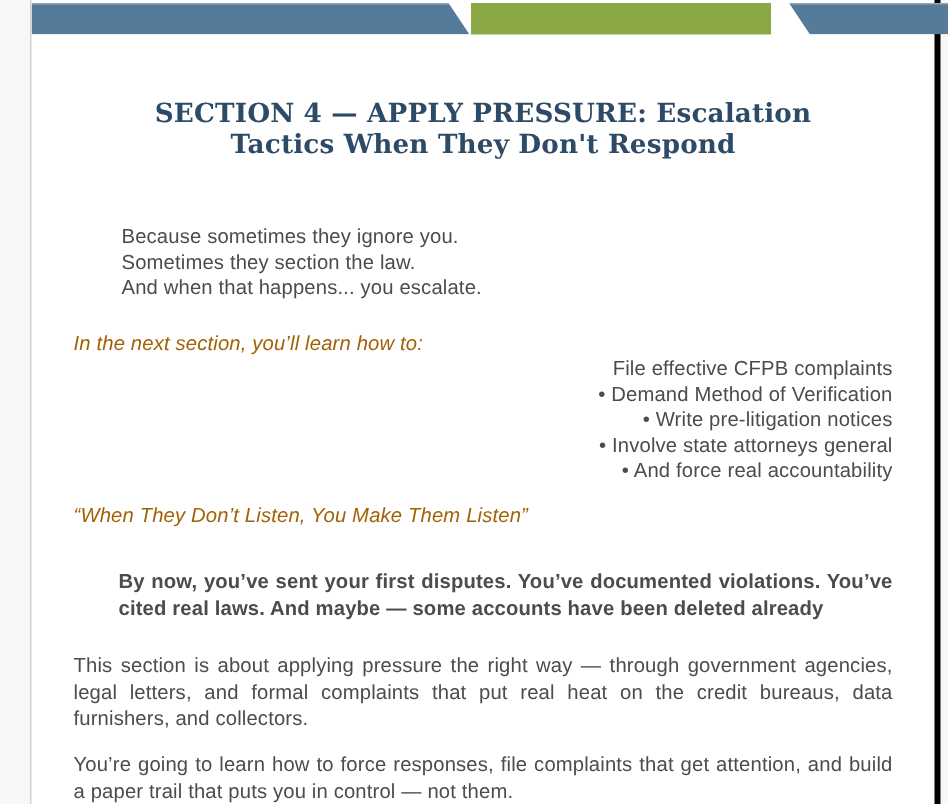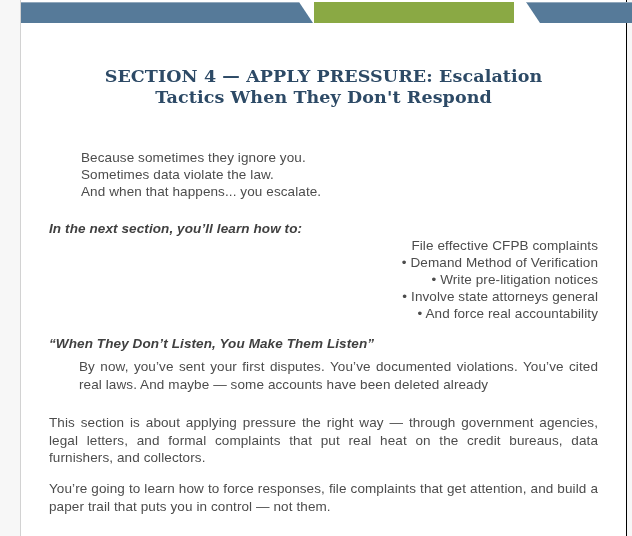--- a/index.html
+++ b/index.html
@@ -16,21 +16,21 @@
     background: #f7f7f7;
   }
   .page {
     position: absolute;
     left: 20px;
     top: 0;
     width: 607px;
     height: 536px;
     background: #ffffff;
     border-left: 1px solid #d2d2d2;
-    border-right: 1px solid #000000;
+    border-right: 4px solid #000000;
     box-sizing: border-box;
   }
   
   .banner {
     position: absolute;
     top: 2px;
     left: 0;
     width: 612px;
     height: 21px;
   }
@@ -63,31 +63,32 @@
     text-align: center;
     font-family: "DejaVu Serif", "Liberation Serif", serif;
     font-weight: bold;
     font-size: 17.5px;
     line-height: 21px;
     color: #2d4a66;
   }
   .intro-block { margin: 41px 0 4px 32px; }
   .subhead {
     margin-top: 20px;
-    font-weight: bold;
+    font-weight: normal;
     font-style: italic;
-    color: #404040;
+    color: #a16207;
     font-size: 13.5px;
   }
   .learn-items { margin: 0 0 0 32px; text-align: right; }
   .quote-head { margin-top: 13px; }
   .bynow-para {
-    margin: 6px 0 0 30px;
+    margin: 27px 0 0 30px;
     text-align: justify;
     line-height: 17.5px;
+    font-weight: bold;
   }
   .body-para {
     margin-top: 21px;
     text-align: justify;
     line-height: 17.5px;
   }
   .body-para.second { margin-top: 9px; }
 </style>
 </head>
 <body>
@@ -103,21 +104,21 @@
 
     <div class="content">
 
       <h1 class="section-title">
         <div>SECTION 4 — APPLY PRESSURE: Escalation</div>
         <div>Tactics When They Don't Respond</div>
       </h1>
 
       <div class="intro-block">
         <div>Because sometimes they ignore you.</div>
-        <div>Sometimes data violate the law.</div>
+        <div>Sometimes they section the law.</div>
         <div>And when that happens... you escalate.</div>
       </div>
 
       <div class="subhead">In the next section, you’ll learn how to:</div>
 
       <div class="learn-items">
         <div>File effective CFPB complaints</div>
         <div>• Demand Method of Verification</div>
         <div>• Write pre-litigation notices</div>
         <div>• Involve state attorneys general</div>

